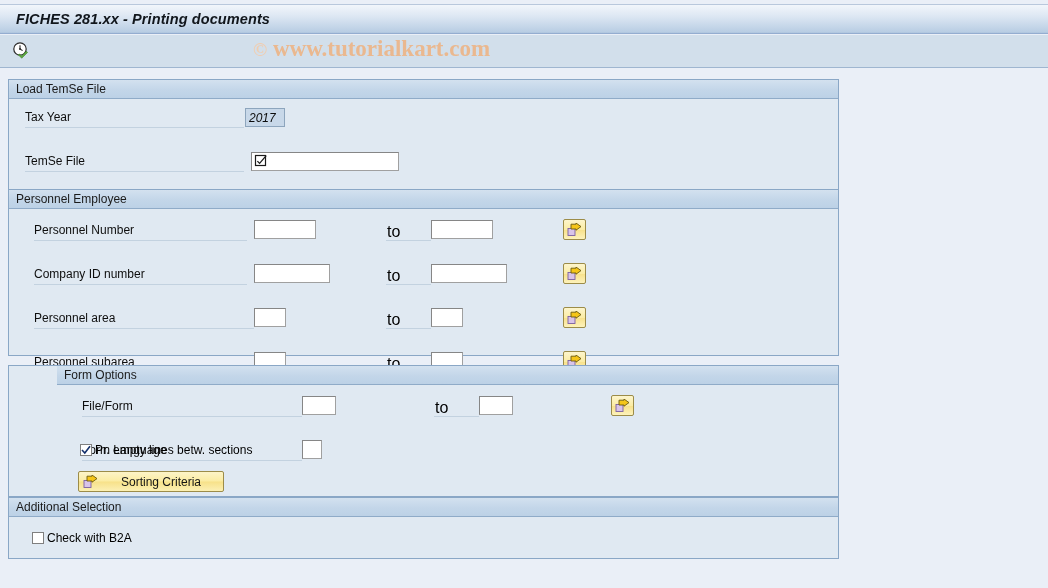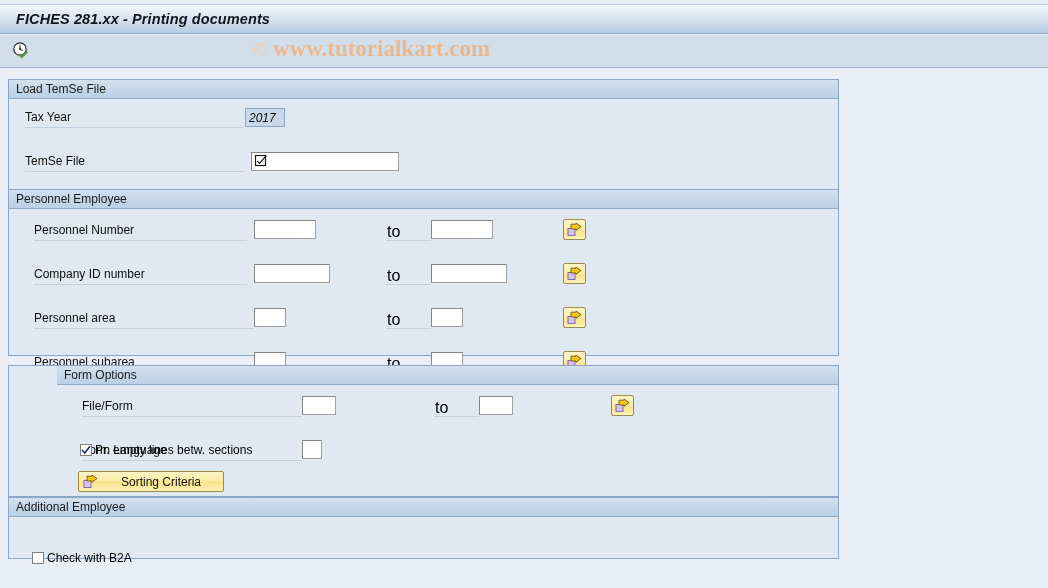--- a/index.html
+++ b/index.html
@@ -403,22 +403,22 @@
             <path d="M4 1.2 H9 V0 L14 3.6 L9 7.2 V6 H4 Z" fill="#f5c518" stroke="#6b5a10" stroke-width="0.9" stroke-linejoin="round"></path>
           </svg>
         </span>
         <span class="btxt">Sorting Criteria</span>
       </div>
 
     </div>
   </div>
 
   <div class="panel" style="top:497px; height:62px;">
-    <div class="panel-head">Additional Employee</div>
-    <div class="panel-body" style="height:41px;margin-top:20px;">
+    <div class="panel-head">Additional Selection</div>
+    <div class="panel-body" style="height:41px;">
       <div class="cb-line" style="left:23px; top:14px;">
         <span class="cbox"></span>
         <span>Check with B2A</span>
       </div>
     </div>
   </div>
 
 </div>
 
 </body></html>

